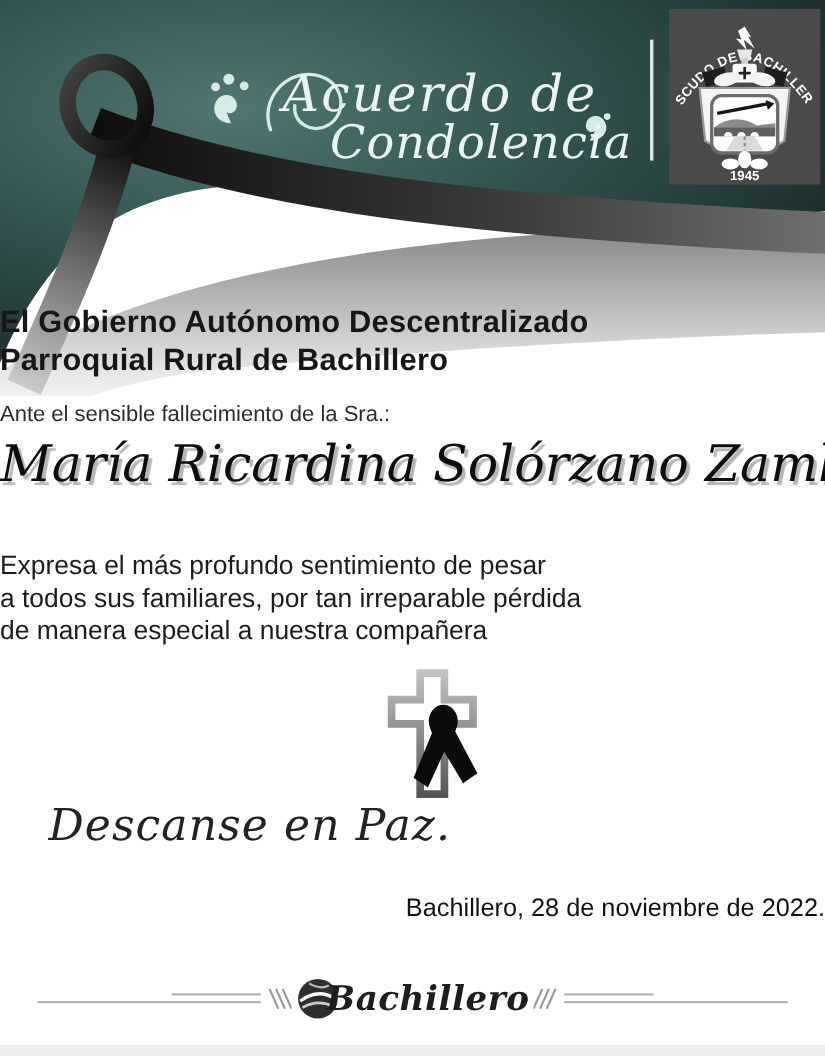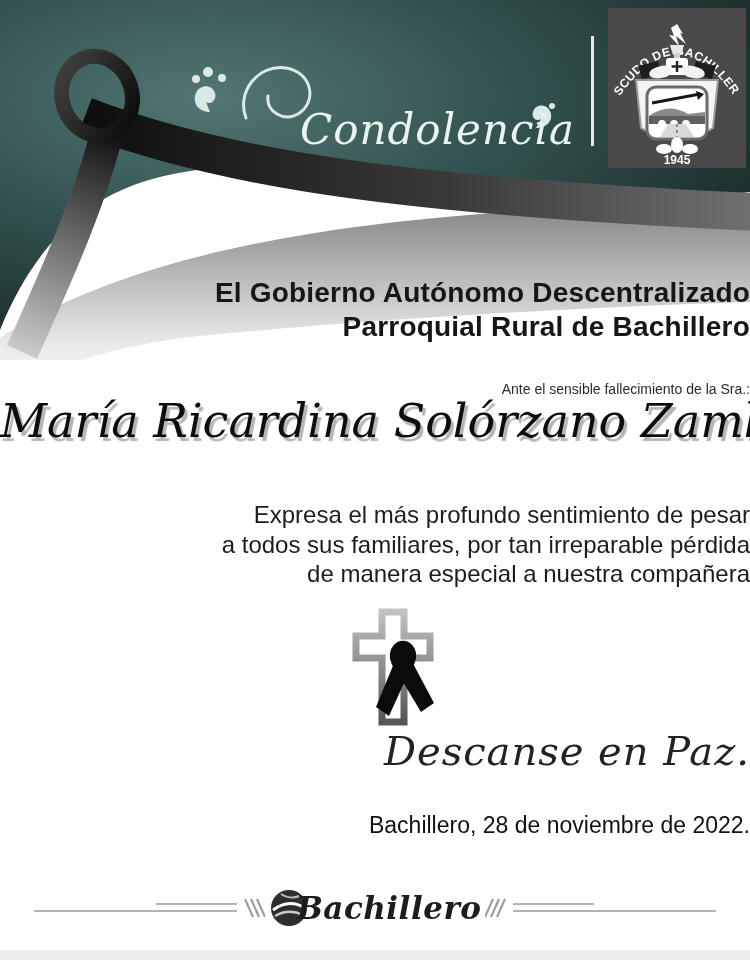--- a/index.html
+++ b/index.html
@@ -12,23 +12,23 @@
   
   #header-art { position:absolute; top:0; left:0; }
   .hdr-title { position:absolute; color:#eaf4f2; font-family:"DejaVu Serif", serif;
     font-style:italic; text-align:center; white-space:nowrap; }
   #hdr-line1 { top:58px; left:255px; width:290px; font-size:46px; letter-spacing:2px; }
   #hdr-line2 { top:105px; left:300px; width:260px; font-size:42px; letter-spacing:1px;text-align:right; }
   #hdr-sep { position:absolute; top:36px; left:591px; width:3px; height:110px;
     background:rgba(255,255,255,.88); }
   #emblem { position:absolute; top:8px; left:608px; }
   
-  .centered { position:absolute; left:0; width:750px; text-align:right; color:#161616; }
+  .centered { position:absolute; left:0; width:750px; text-align:left; color:#161616; }
   #org-title { top:276px; font-size:28px; font-weight:bold; line-height:1.22; letter-spacing:.2px; }
-  #intro { top:381px; font-size:14px; color:#2b2b2b; }
+  #intro { top:366px; font-size:20px; color:#2b2b2b; }
   #deceased { top:394px; font-family:"DejaVu Serif", serif; font-style:italic;
     font-size:46px; white-space:nowrap; color:#0d0d0d;
     text-shadow:3px 4px 1px #b5b5b5; }
   #message { top:500px; font-size:24px; line-height:1.23; color:#1c1c1c; }
   #cross-wrap { position:absolute; top:596px; left:300px; width:150px; height:150px; }
   #farewell { top:728px; font-family:"DejaVu Serif", serif; font-style:italic;
     font-size:40px; color:#222; letter-spacing:1px;padding-left:44px; }
   #dateline { top:812px; font-size:23px; text-align:right; color:#111; }
   
   #footer { position:absolute; top:880px; left:0; width:750px; height:56px;
@@ -97,20 +97,21 @@
       <circle cx="222" cy="78" r="4" fill="#d7eae6" stroke="none"></circle>
       <path d="M246,118 C236,92 258,64 286,68 C312,72 318,102 298,114 C284,122 266,112 268,96"></path>
     </g>
 
     <g fill="none" stroke="#d7eae6" stroke-width="2.5" stroke-linecap="round">
       <path d="M536,128 C548,128 554,119 550,111 C546,103 535,104 533,112 C531,118 537,122 541,119" fill="#d7eae6" stroke="none"></path>
       <circle cx="552" cy="106" r="3" fill="#d7eae6" stroke="none"></circle>
     </g>
   </svg>
 
+  <div class="hdr-title" id="hdr-line1">Acuerdo de</div>
   <div class="hdr-title" id="hdr-line2">Condolencia</div>
 
   <div id="hdr-sep"></div>
 
   <svg id="emblem" width="138" height="160" viewBox="0 0 138 160">
     <defs>
       <clipPath id="sceneClip">
           <rect x="41" y="81" width="56" height="48" rx="8"></rect>
         </clipPath>
       <path id="arcPath" d="M 12,88 Q 69,6 126,88" fill="none"></path>

